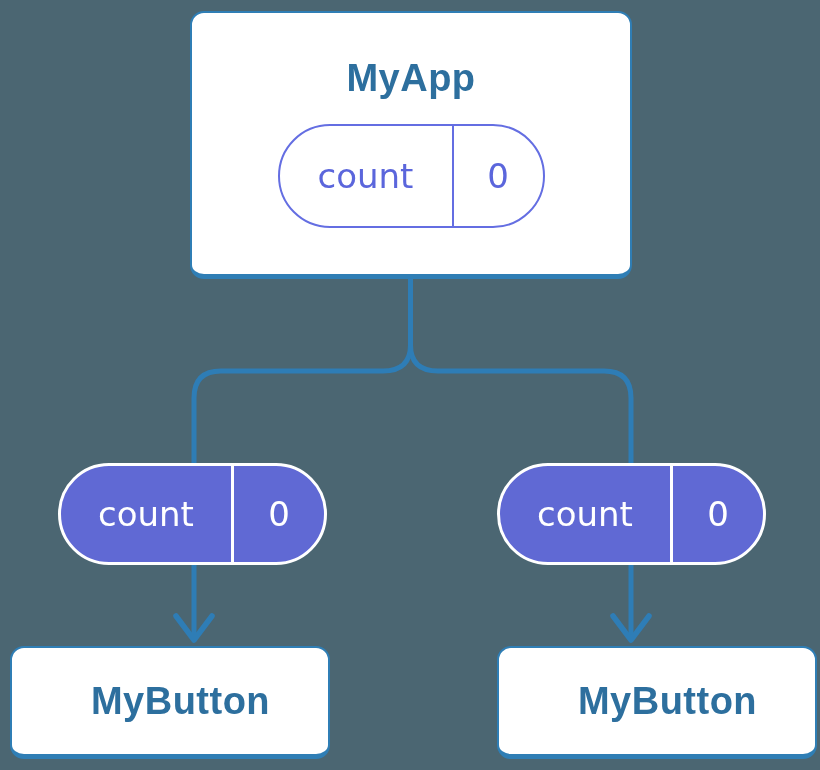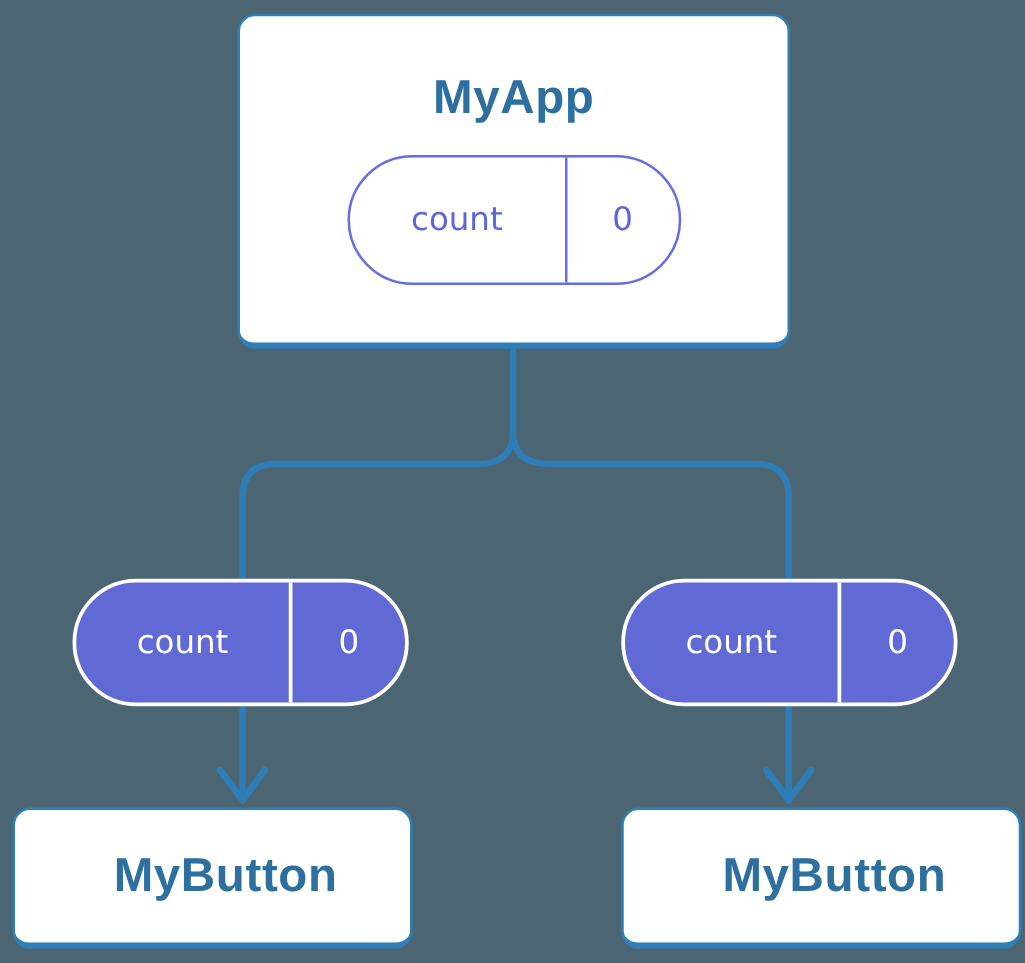--- a/index.html
+++ b/index.html
@@ -59,21 +59,21 @@
   .card-leaf-left  { left: 10px; }
   .card-leaf-right { left: 497px; }
 
   
   .pill {
     box-sizing: border-box;
     display: flex;
     align-items: stretch;
     border-radius: 60px;
     font-family: "DejaVu Sans", "Liberation Sans", sans-serif;
-    font-size: 26px;
+    font-size: 34px;
   }
   .pill-cell {
     display: flex;
     align-items: center;
     justify-content: center;
   }
   
   .pill-outline {
     width: 267px;
     height: 104px;

